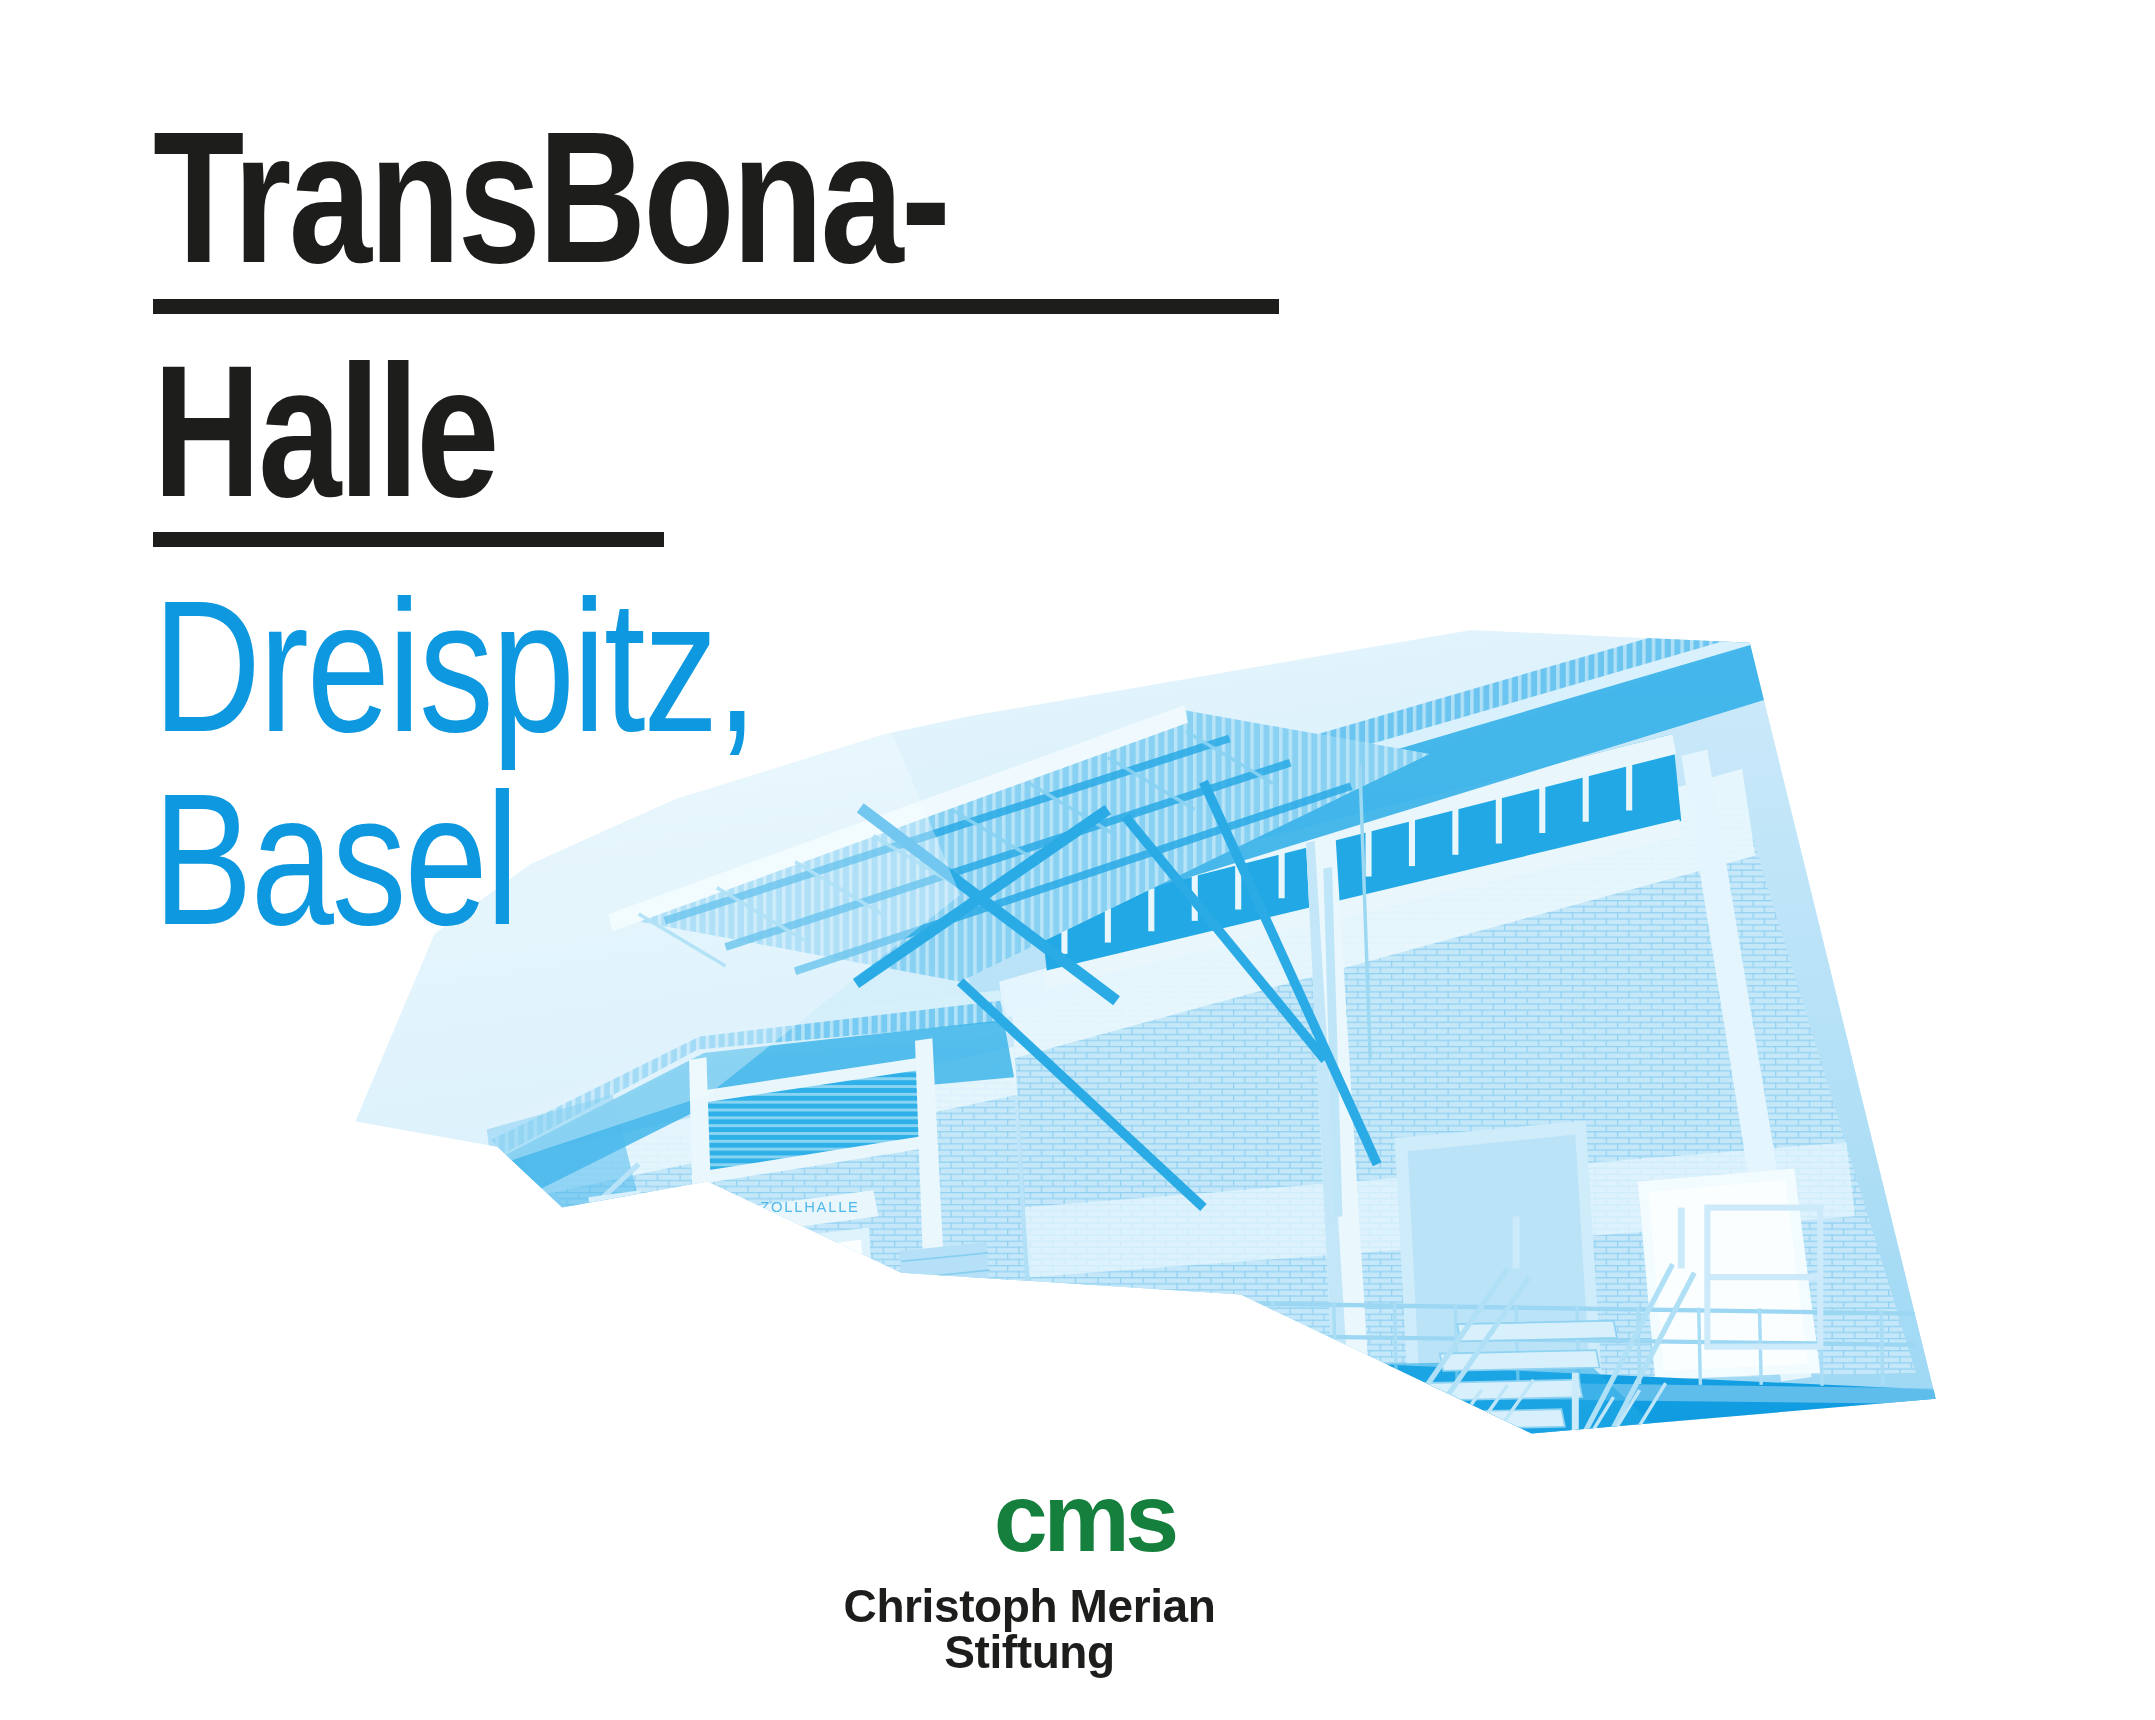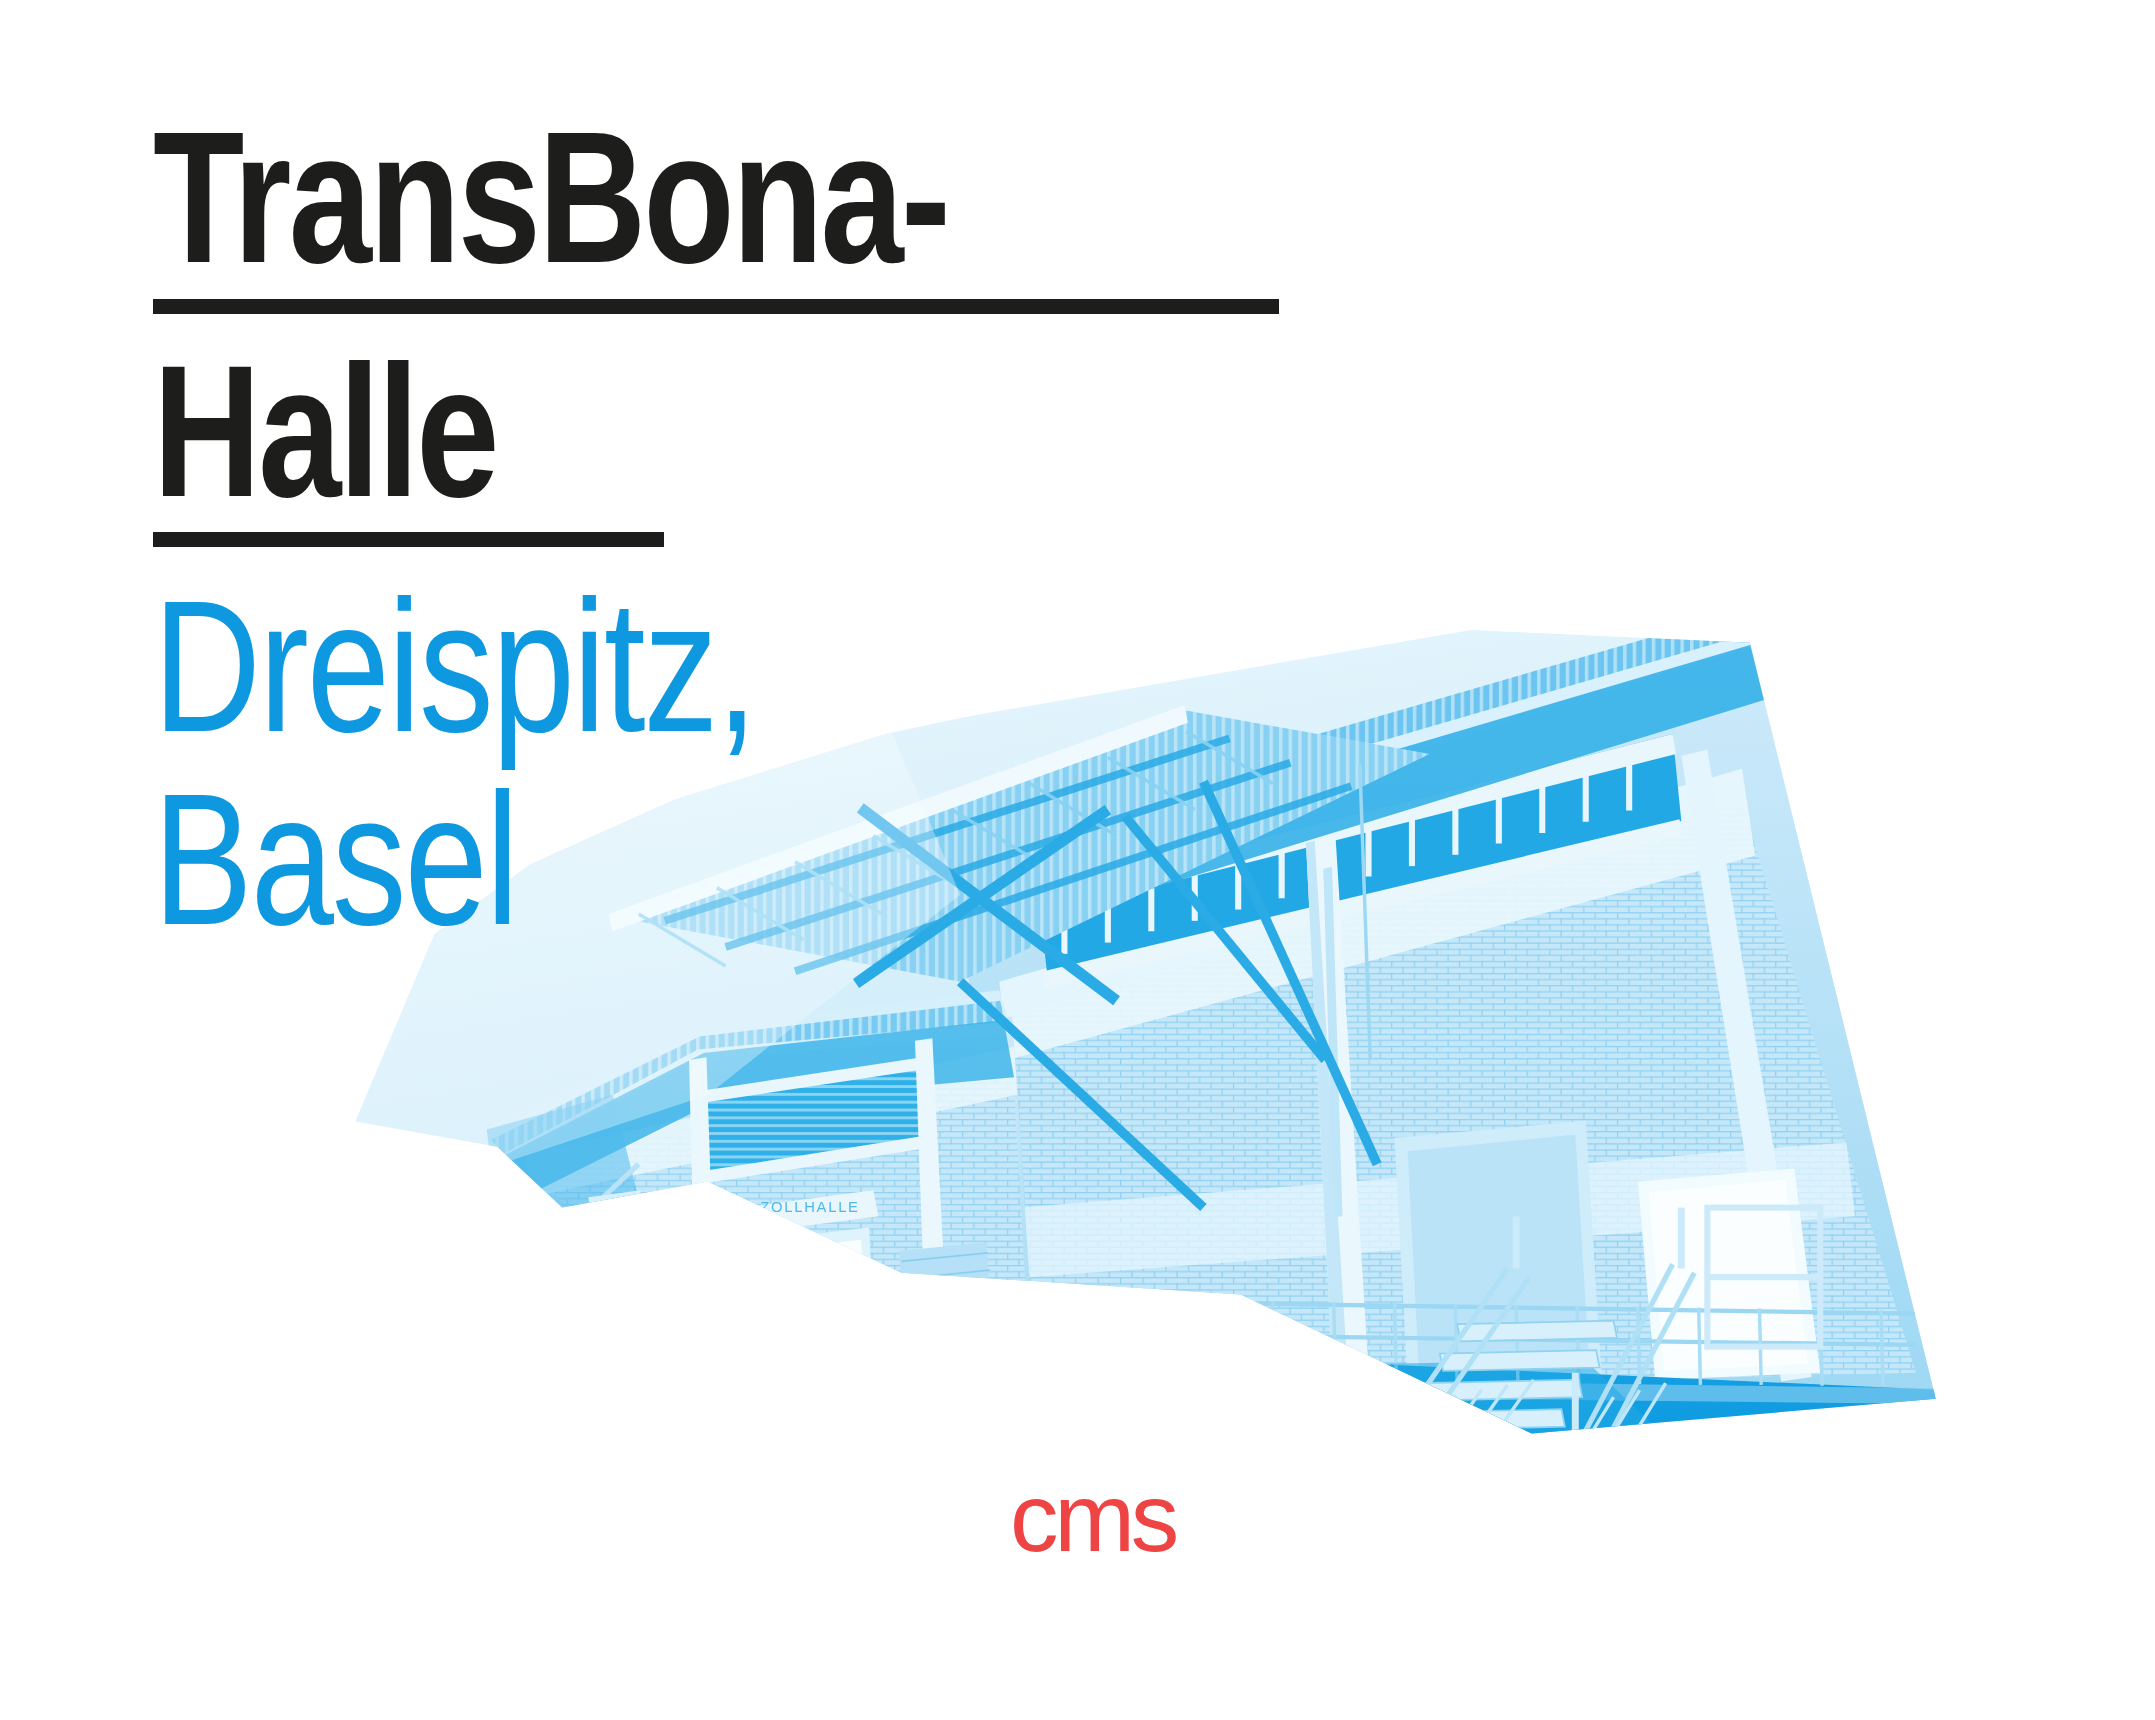--- a/index.html
+++ b/index.html
@@ -81,25 +81,25 @@
 
   
   .logo {
     position: absolute;
     left: 769px;
     top: 1469px;
     width: 521px;
     text-align: center;
   }
   .logo-mark {
-    font-weight: 400;
+    font-weight: 700;
     font-size: 97px;
     line-height: 1.0;
     letter-spacing: -4.3px;
-    color: #ef4444;
+    color: #15803d;
     text-align: right;
     padding-right: 115px;
   }
   .logo-name {
     font-weight: 700;
     font-size: 46px;
     line-height: 1.0;
     letter-spacing: -0.4px;
     color: #1d1d1b;
     margin-top: 17.4px;
@@ -355,16 +355,17 @@
     <div class="hl-line">TransBona-</div>
     <div class="hl-rule rule-1"></div>
     <div class="hl-line">Halle</div>
     <div class="hl-rule rule-2"></div>
     <div class="sub-line sub-1">Dreispitz,</div>
     <div class="sub-line">Basel</div>
   </div>
 
   <div class="logo">
     <div class="logo-mark">cms</div>
+    <div class="logo-name">Christoph Merian Stiftung</div>
   </div>
 
 </div>
 
 
 </body></html>

